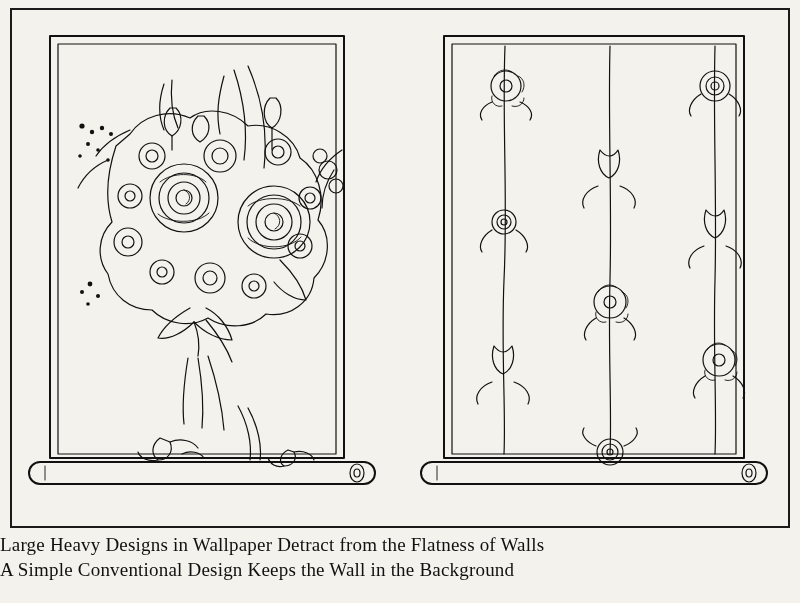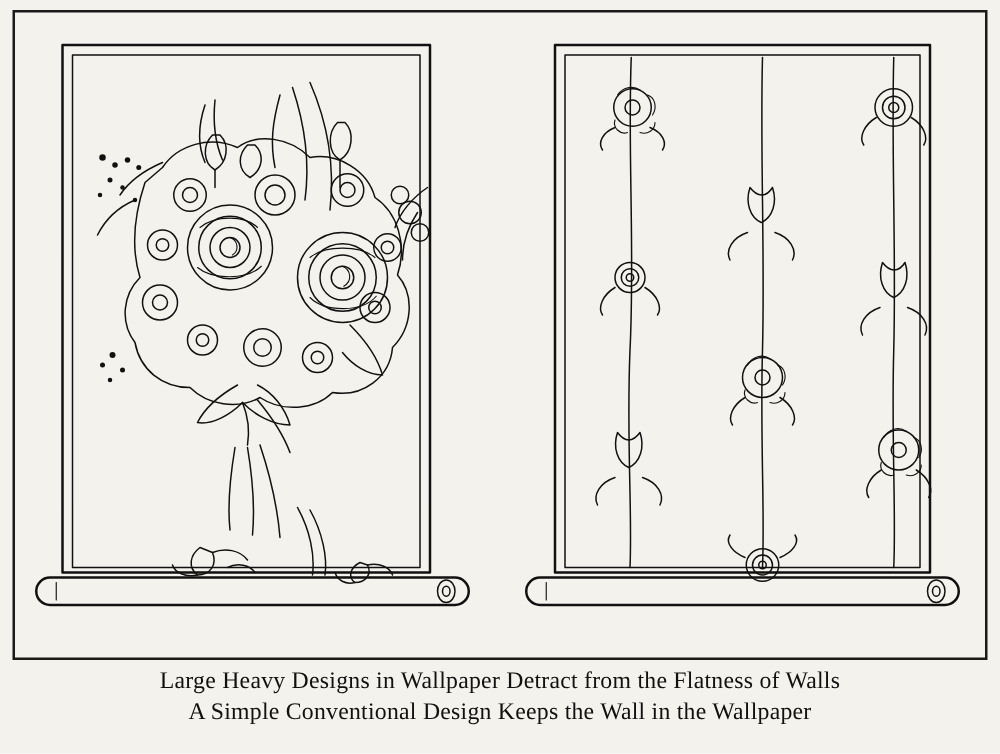--- a/index.html
+++ b/index.html
@@ -35,21 +35,20 @@
     left: 0;
     top: 0;
     width: 780px;
     height: 520px;
   }
   .caption {
     position: absolute;
     left: 0;
     top: 532px;
     width: 800px;
-    text-align: center;
   }
   .caption-line {
     font-family: "Liberation Serif", serif;
     font-size: 19px;
     line-height: 25px;
     letter-spacing: 0.2px;
     color: #111111;
     white-space: nowrap;
   }
   svg { display: block; }
@@ -301,16 +300,16 @@
             </g>
           </g>
         </g>
 
       </svg>
     </div>
   </div>
 
   <div class="caption">
     <div class="caption-line">Large Heavy Designs in Wallpaper Detract from the Flatness of Walls</div>
-    <div class="caption-line">A Simple Conventional Design Keeps the Wall in the Wallpaper</div>
+    <div class="caption-line">A Simple Conventional Design Keeps the Wall in the Background</div>
   </div>
 
 </div>
 
 </body></html>

